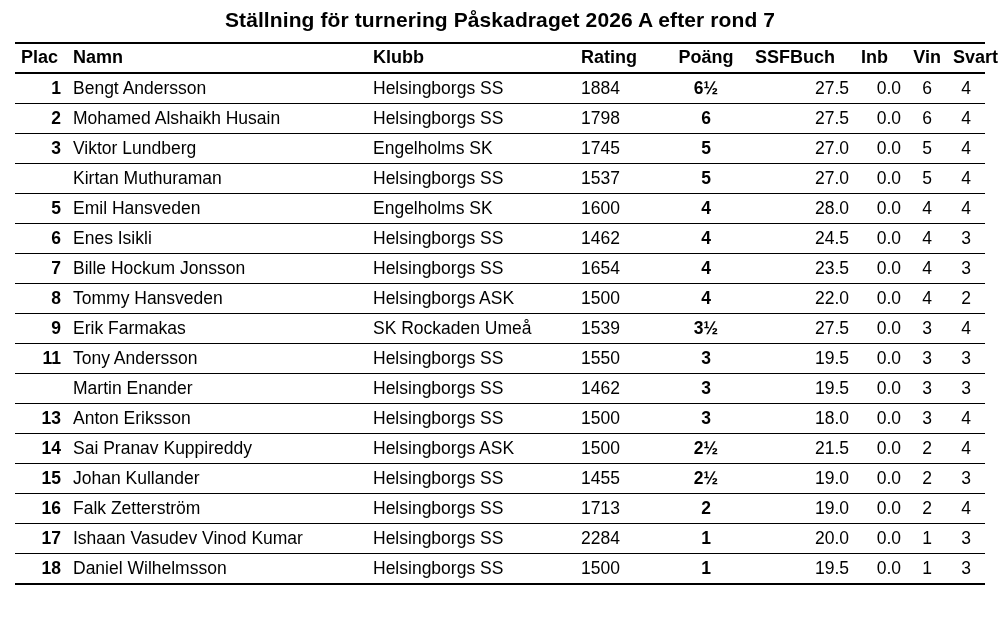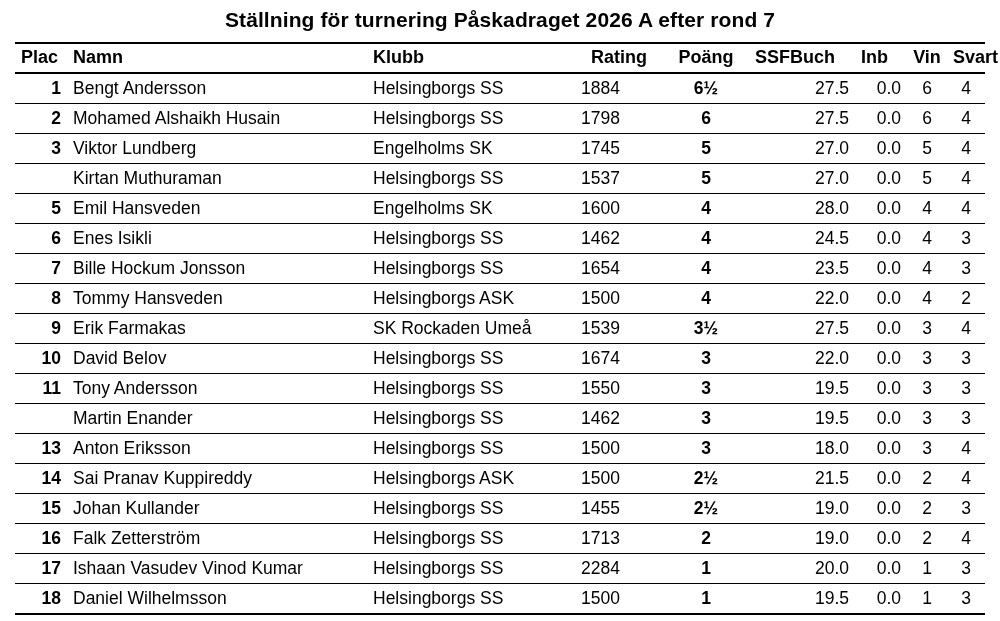--- a/index.html
+++ b/index.html
@@ -67,25 +67,25 @@
   .cell-rating{ text-align: left; padding-right: 12px; }
   .cell-poang { text-align: center; font-weight: bold; padding-right: 14px; }
   .cell-buch  { text-align: right; padding-right: 18px; }
   .cell-inb   { text-align: right; padding-right: 4px; }
   .cell-vin   { text-align: center; }
   .cell-svart { text-align: center; }
 
   .th-plac  { text-align: left; padding-left: 8px; }
   .th-namn  { text-align: left; padding-left: 8px; }
   .th-klubb { text-align: left; padding-left: 2px; }
-  .th-rating{ text-align: center; padding-right: 8px; }
+  .th-rating{ text-align: left; padding-right: 8px; }
   .th-poang { text-align: center; padding-left: 4px; }
   .th-buch  { text-align: left; padding-left: 6px; }
   .th-inb   { text-align: left; padding-left: 2px; }
-  .th-vin   { text-align: center; padding-left: 0px; }
+  .th-vin   { text-align: right; padding-left: 0px; }
   .th-svart { text-align: left; padding-left: 0px; }
 </style>
 </head>
 <body>
 
 <div class="page">
 
   <div class="title">Ställning för turnering Påskadraget 2026 A efter rond 7</div>
 
   <table class="standings">
@@ -207,31 +207,20 @@
           <td class="cell-namn">Erik Farmakas</td>
           <td class="cell-klubb">SK Rockaden Umeå</td>
           <td class="cell-rating">1539</td>
           <td class="cell-poang">3½</td>
           <td class="cell-buch">27.5</td>
           <td class="cell-inb">0.0</td>
           <td class="cell-vin">3</td>
           <td class="cell-svart">4</td>
         </tr>
         <tr>
-          <td class="cell-plac">10</td>
-          <td class="cell-namn">David Belov</td>
-          <td class="cell-klubb">Helsingborgs SS</td>
-          <td class="cell-rating">1674</td>
-          <td class="cell-poang">3</td>
-          <td class="cell-buch">22.0</td>
-          <td class="cell-inb">0.0</td>
-          <td class="cell-vin">3</td>
-          <td class="cell-svart">3</td>
-        </tr>
-        <tr>
           <td class="cell-plac">11</td>
           <td class="cell-namn">Tony Andersson</td>
           <td class="cell-klubb">Helsingborgs SS</td>
           <td class="cell-rating">1550</td>
           <td class="cell-poang">3</td>
           <td class="cell-buch">19.5</td>
           <td class="cell-inb">0.0</td>
           <td class="cell-vin">3</td>
           <td class="cell-svart">3</td>
         </tr>

